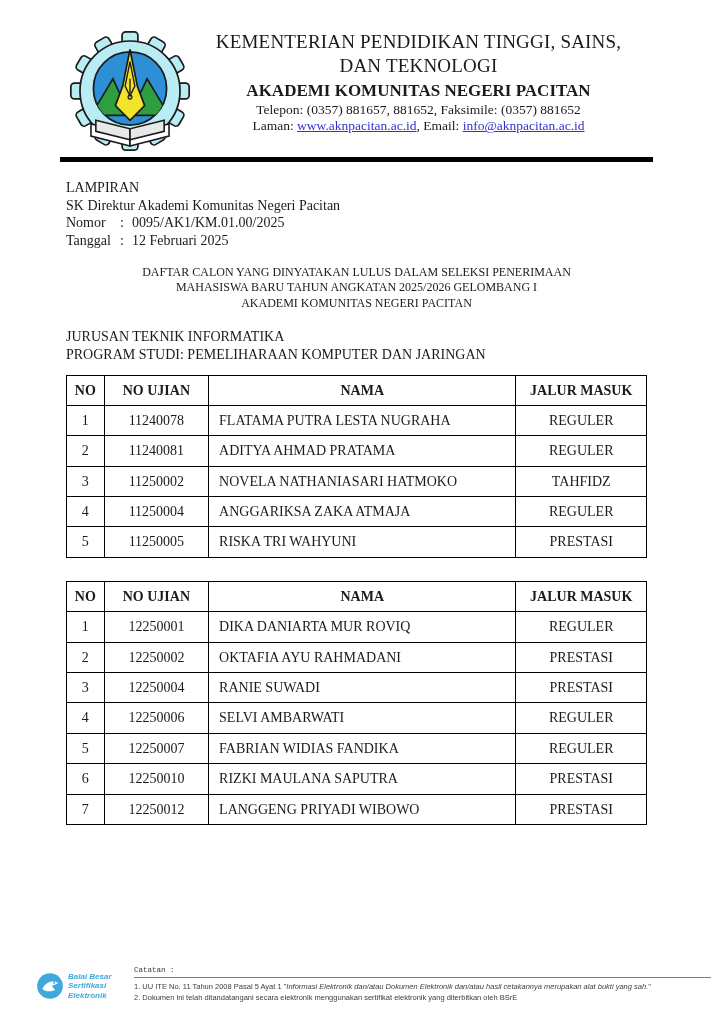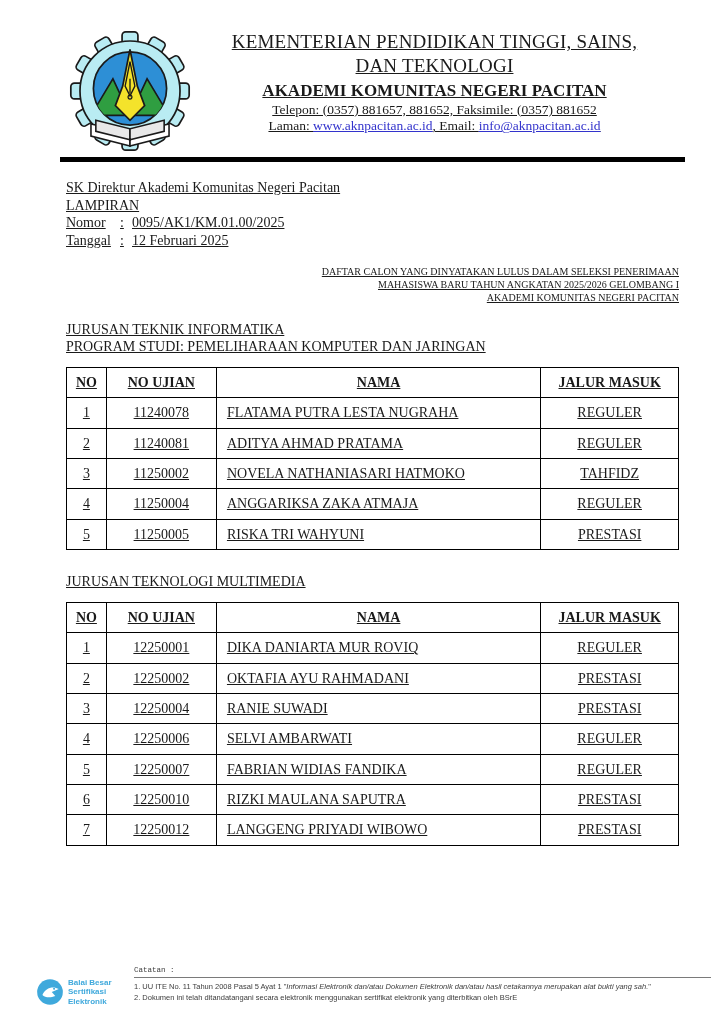--- a/index.html
+++ b/index.html
@@ -6,40 +6,40 @@
   html,body { background:#e8e8e8; }
   .page {
     position:relative;
     width:725px; height:1024px;
     margin:0 auto;
     background:#ffffff;
     font-family:"Liberation Serif","DejaVu Serif",serif;
     color:#1a1a1a;
     overflow:hidden;
   }
-  .content { padding:30px 46px 0 66px;text-decoration:underline; }
+  .content { padding:30px 78px 0 66px; }
 
   
   .letterhead { display:flex; align-items:flex-start; }
   .logo-wrap { width:128px; flex:0 0 128px; display:flex; justify-content:center; }
   .lh-text { flex:1; text-align:center; padding-right:4px; }
   .lh-ministry { font-size:19px; line-height:1.28; letter-spacing:.2px; }
   .lh-institution { font-size:17px; font-weight:bold; line-height:1.3; margin-top:1px; }
   .lh-addr { font-size:13.5px; line-height:1.24; }
   .lh-addr a { color:#3333cc; text-decoration:underline; }
   .head-rule { height:5px; background:#000; margin:5px -6px 0 -6px; }
 
   
   .lampiran { margin-top:17px; font-size:14px; line-height:1.26; }
   .kv { display:flex; }
   .kv .k { width:54px; }
   .kv .sep { width:12px; }
 
   
-  .doc-title { margin-top:15px; text-align:right; font-size:10px; line-height:1.3; }
+  .doc-title { margin-top:15px; text-align:center; font-size:12px; line-height:1.3; }
 
   
   .section-head { margin-top:17px; font-size:14px; line-height:1.26; }
   table.roster {
     width:100%; border-collapse:collapse; margin-top:11px;
     font-size:14px;
   }
   table.roster th, table.roster td {
     border:1px solid #000;
     padding:7px 6px;
@@ -53,21 +53,21 @@
   th.w-nama { width:53%; }
   th.w-jalur { width:22.5%; }
   .sec2 { margin-top:23px; }
 
   
   .footer {
     position:absolute; left:36px; right:14px; top:966px;
     display:flex; align-items:flex-start;
     font-family:"Liberation Sans","DejaVu Sans",sans-serif;
   }
-  .bsre { display:flex; align-items:flex-end; width:98px; flex:0 0 98px; margin-top:12px; }
+  .bsre { display:flex; align-items:flex-end; width:98px; flex:0 0 98px; margin-top:6px;font-style:italic; }
   .bsre-text { color:#3fa9dc; font-weight:bold; font-size:8px; line-height:1.18; margin-left:4px; }
   .catatan { flex:1; color:#4a4a4a; }
   .catatan-label { font-size:7.5px; line-height:1.1; color:#3c3c3c;font-family:Liberation Mono, monospace; }
   .catatan-rule { border-top:1px solid #7a7a7a; margin-top:3px; margin-bottom:4px; }
   .note { font-size:7.5px; line-height:1.45; color:#3c3c3c; }
   .note .it { font-style:italic; }
 </style>
 </head>
 <body>
 
@@ -122,22 +122,22 @@
         <div class="lh-ministry">KEMENTERIAN PENDIDIKAN TINGGI, SAINS,</div>
         <div class="lh-ministry">DAN TEKNOLOGI</div>
         <div class="lh-institution">AKADEMI KOMUNITAS NEGERI PACITAN</div>
         <div class="lh-addr">Telepon: (0357) 881657, 881652,  Faksimile: (0357) 881652</div>
         <div class="lh-addr"><span>Laman: </span><a href="#">www.aknpacitan.ac.id</a><span>, Email: </span><a href="#">info@aknpacitan.ac.id</a></div>
       </div>
     </div>
     <div class="head-rule"></div>
 
     <div class="lampiran">
+      <div>LAMPIRAN</div>
       <div>SK Direktur Akademi Komunitas Negeri Pacitan</div>
-      <div>LAMPIRAN</div>
       <div class="kv">
         <span class="k">Nomor</span>
         <span class="sep">:</span>
         <span>0095/AK1/KM.01.00/2025</span>
       </div>
       <div class="kv">
         <span class="k">Tanggal</span>
         <span class="sep">:</span>
         <span>12 Februari 2025</span>
       </div>
@@ -190,21 +190,20 @@
           <tr>
             <td>5</td>
             <td>11250005</td>
             <td class="col-nama">RISKA TRI WAHYUNI</td>
             <td>PRESTASI</td>
           </tr>
         </tbody>
       </table>
 
     <div class="section-head sec2">
-      <div>JURUSAN TEKNOLOGI MULTIMEDIA</div>
     </div>
     <table class="roster">
         <thead>
           <tr>
             <th class="w-no">NO</th>
             <th class="w-ujian">NO UJIAN</th>
             <th class="w-nama">NAMA</th>
             <th class="w-jalur">JALUR MASUK</th>
           </tr>
         </thead>

